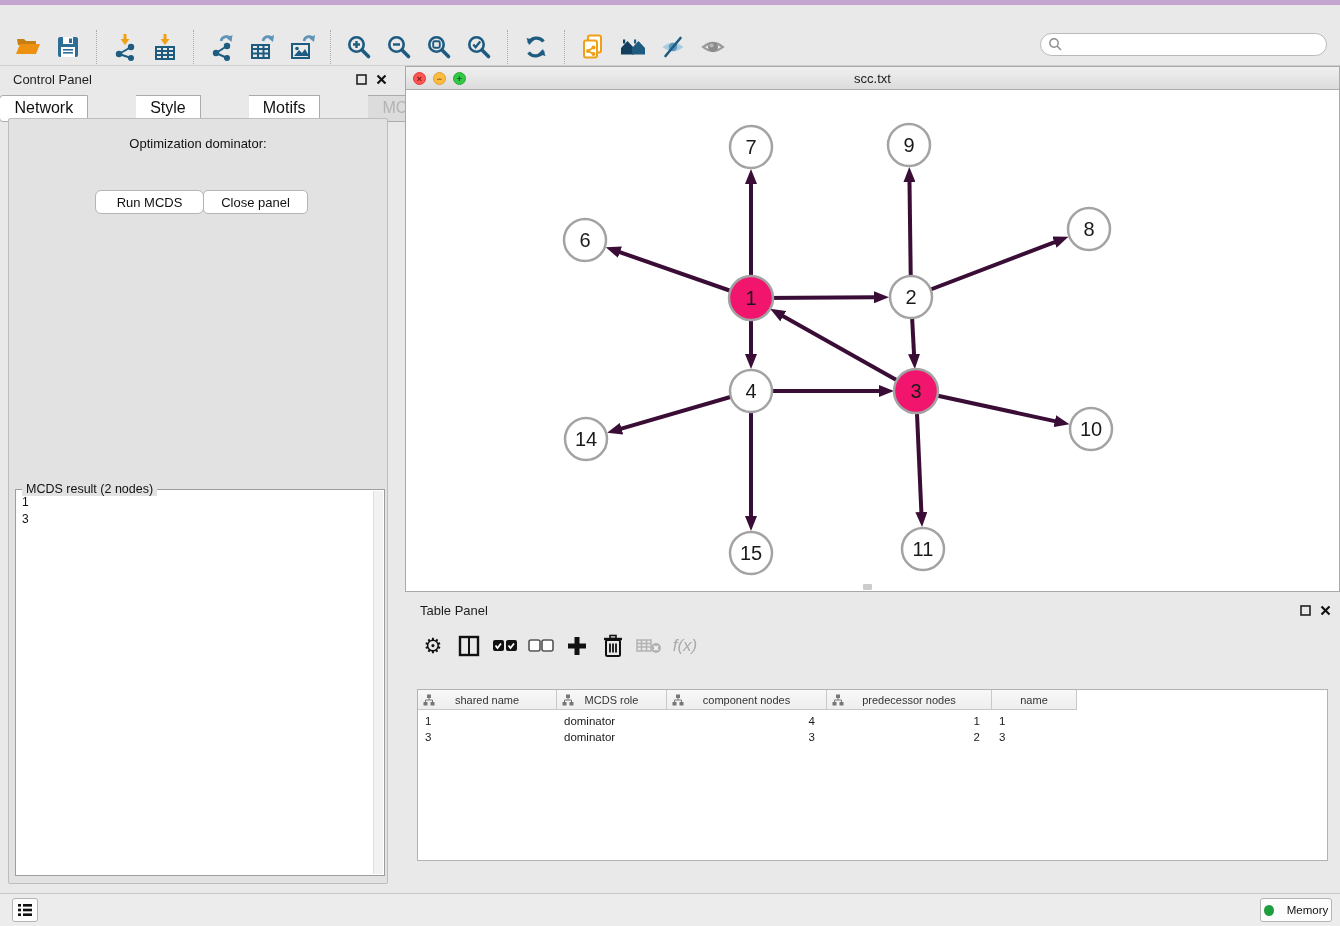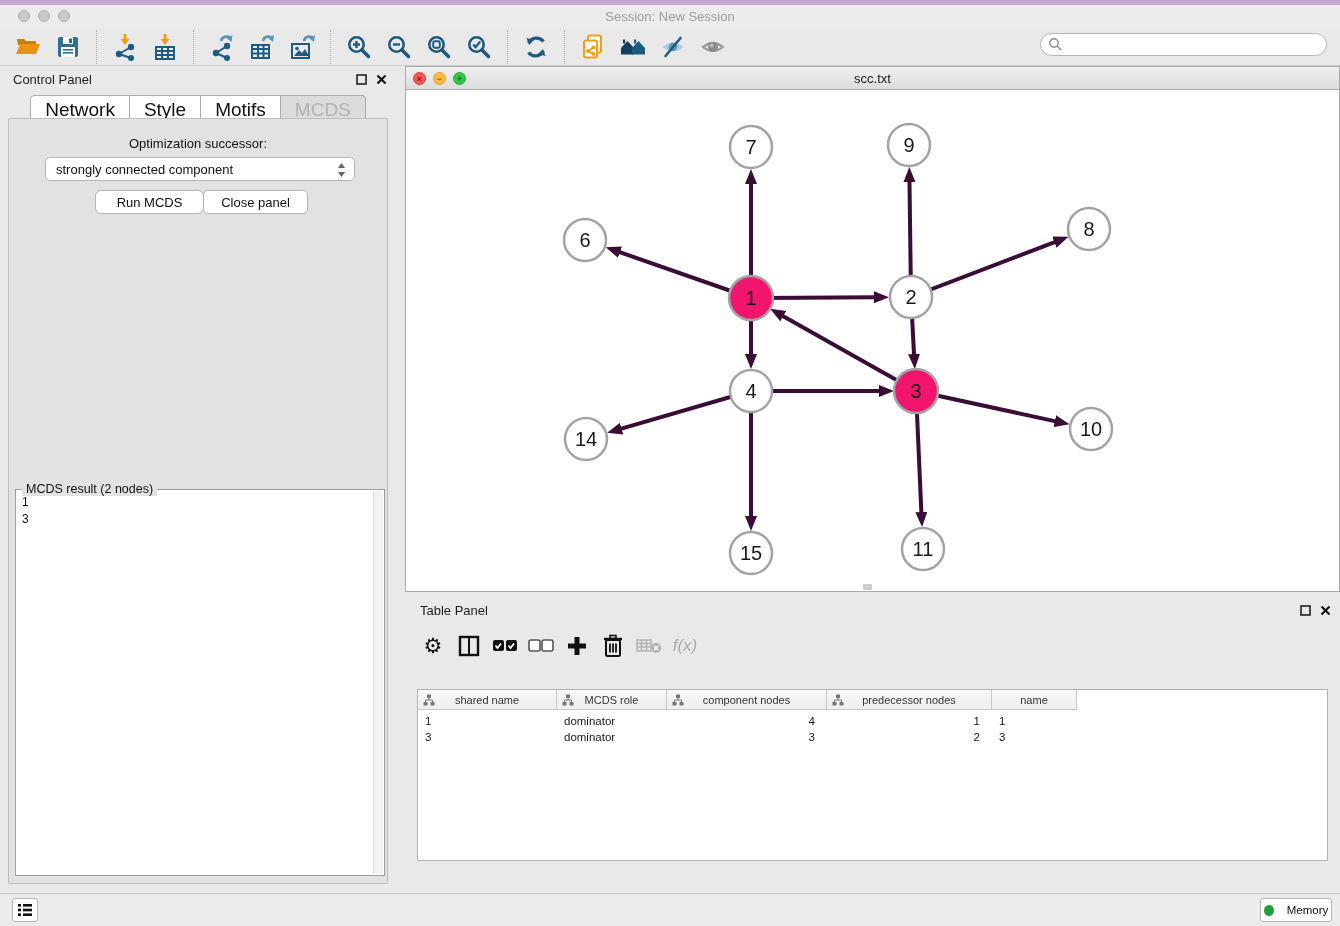--- a/index.html
+++ b/index.html
@@ -18,21 +18,21 @@
   .searchbox { position:absolute; right:13px; top:5px; width:287px; height:23px; background:#FFF; border:1px solid #B9B9B9; border-radius:12px; display:flex; align-items:center; padding-left:7px; }
   .searchbox input { border:none; outline:none; flex:1; height:18px; font-size:12px; background:transparent; }
 
   
   .control-panel { position:absolute; left:0; top:66px; width:396px; height:827px; background:#E9E9E9; }
   .panel-header { position:absolute; left:0; top:0; width:100%; height:26px; }
   .panel-title { position:absolute; left:13px; top:6px; font-size:13px; color:#1E1E1E; }
   .panel-btn { position:absolute; top:6px; width:14px; height:14px; display:flex; align-items:center; justify-content:center; }
   .cp-tabs { position:absolute; left:0; top:29px; width:100%; display:flex; justify-content:center; }
   .tabseg { display:flex; }
-  .tab { font-size:19px; color:#111; background:#FFF; border:1px solid #ABABAB; border-left:none; padding:3px 14px 4px; }
+  .tab { font-size:16px; color:#111; background:#FFF; border:1px solid #ABABAB; border-left:none; padding:3px 14px 4px;margin-left:48px; }
   .tab:first-child { border-left:1px solid #ABABAB; border-radius:4px 0 0 4px; }
   .tab:last-child { border-radius:0 4px 4px 0; }
   .tab.active { background:#DCDCDC; color:#B3B3B3; }
   .cp-box { position:absolute; left:8px; top:52px; width:380px; height:766px; background:#E2E2E2; border:1px solid #BDBDBD; border-radius:2px; }
   .opt-label { position:absolute; left:0; top:17px; width:100%; text-align:center; font-size:13px; color:#111; }
   .dropdown { position:absolute; left:36px; top:38px; width:310px; height:24px; background:#FFF; border:1px solid #B5B5B5; border-radius:5px; font-size:13px; color:#111; display:flex; align-items:center; padding-left:10px; }
   .dd-stepper { position:absolute; right:8px; top:4px; }
   .cp-buttons { position:absolute; left:0; top:71px; width:100%; }
   .btn { position:absolute; height:24px; background:#FFF; border:1px solid #B5B5B5; border-radius:5px; font-size:13px; color:#111; display:flex; align-items:center; justify-content:center; }
   .result-field { position:absolute; left:6px; top:370px; width:370px; height:387px; border:1px solid #9E9E9E; background:#FFF; }
@@ -69,26 +69,20 @@
   .sb-btn { position:absolute; top:4px; height:24px; background:#FDFDFD; border:1px solid #B5B5B5; border-radius:3px; display:flex; align-items:center; justify-content:center;gap:8px; }
   .memory-dot { width:10px; height:11px; border-radius:50%; background:#1E9E3E; margin-right:5px; }
   .memory-label { font-size:11.5px; color:#111; }
 </style>
 </head>
 <body>
 
 <div class="app">
 
   <div class="top-strip"></div>
-  <div class="titlebar">
-    <div class="traffic" style="left:18px"></div>
-    <div class="traffic" style="left:38px"></div>
-    <div class="traffic" style="left:58px"></div>
-    <div class="app-title">Session: New Session</div>
-  </div>
 
   <div class="toolbar">
     <div class="tbico">
       <svg width="28" height="28" viewBox="0 0 28 28">
           <path d="M3 6h7l2 2h10v4H4z" fill="#C87F12"></path>
           <path d="M2 21l4-10h20l-4 10z" fill="#EE9110"></path>
         </svg>
     </div>
     <div class="tbico">
       <svg width="28" height="28" viewBox="0 0 28 28">
@@ -266,30 +260,21 @@
     </div>
     <div class="cp-tabs">
       <div class="tabseg">
         <div class="tab">Network</div>
         <div class="tab">Style</div>
         <div class="tab">Motifs</div>
         <div class="tab active">MCDS</div>
       </div>
     </div>
     <div class="cp-box">
-      <div class="opt-label">Optimization successor:</div>
-      <div class="dropdown">
-        <span>strongly connected component</span>
-        <span class="dd-stepper">
-          <svg width="9" height="16" viewBox="0 0 9 16">
-              <path d="M4.5 1 L8 6 H1 Z" fill="#666"></path>
-              <path d="M4.5 15 L1 10 H8 Z" fill="#666"></path>
-            </svg>
-        </span>
-      </div>
+      <div class="opt-label">Optimization dominator:</div>
       <div class="cp-buttons">
         <div class="btn" style="left:86px; width:109px;border-radius:6px;">Run MCDS</div>
         <div class="btn" style="left:194px; width:105px;">Close panel</div>
       </div>
       <div class="result-field">
         <div class="result-legend">MCDS result (2 nodes)</div>
         <div class="result-lines">1
 3</div>
         <div class="result-scroll"></div>
       </div>

